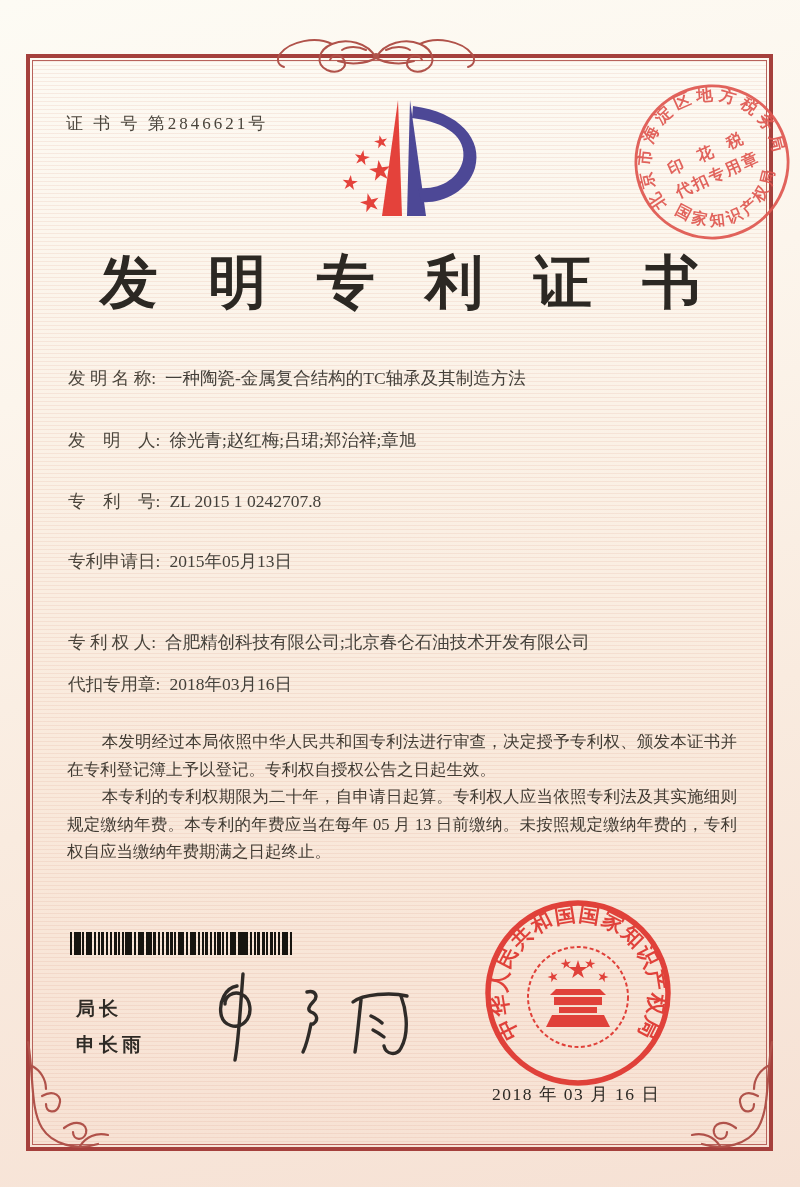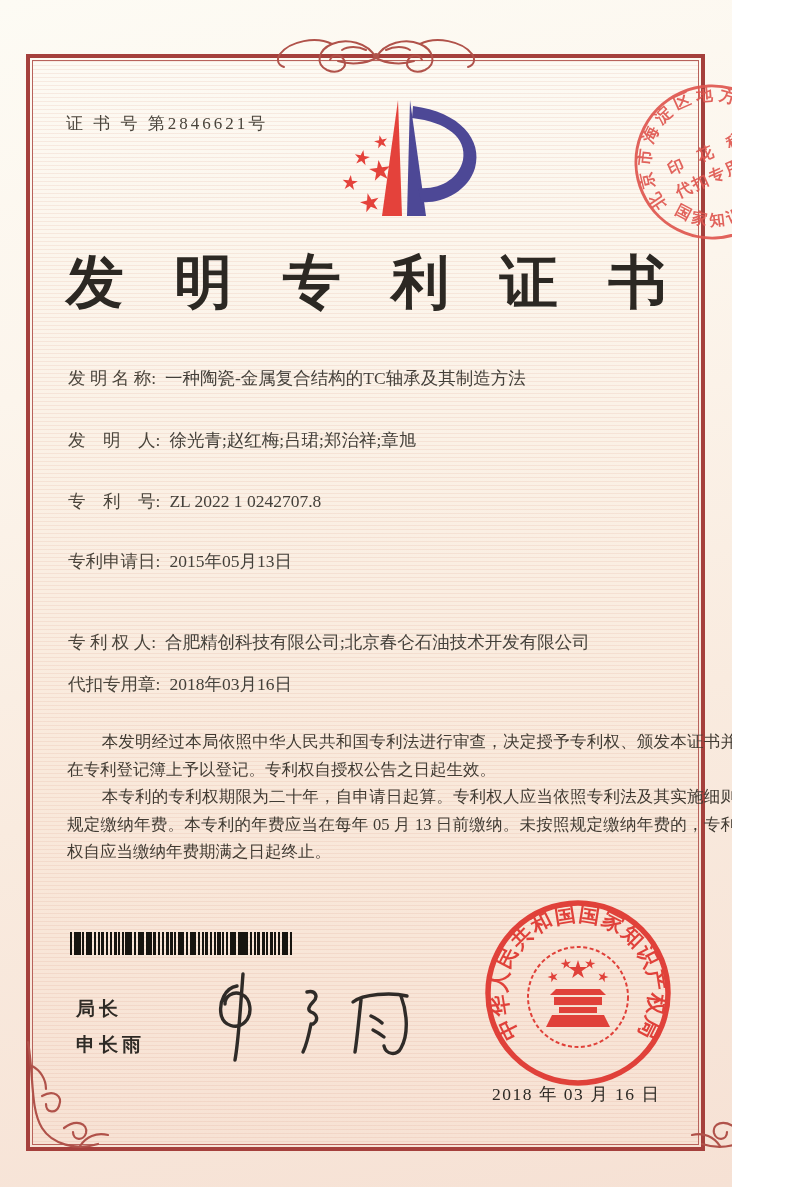--- a/index.html
+++ b/index.html
@@ -1,17 +1,17 @@
 <!DOCTYPE html>
 <html><head>
 <meta charset="utf-8">
 <style>
   html,body{margin:0;padding:0;}
   .page{
-    position:relative; width:732px; height:1187px; overflow:hidden;
+    position:relative; width:800px; height:1187px; overflow:hidden;
     background:linear-gradient(168deg,#fdfbf4 0%,#fcf5ec 30%,#f9ebdf 62%,#f6e1d4 100%);
     font-family:"Liberation Serif","DejaVu Serif",serif;
     color:#3a352e;
   }
   
   .frame{position:absolute; left:26px; top:54px; right:27px; bottom:36px;
     border:4px solid #a5403c; z-index:1;}
   .frame-inner{position:absolute; inset:2px; border:1px solid #b8625b;
     background:
       repeating-linear-gradient(180deg, rgba(214,138,117,0.14) 0 1px, rgba(0,0,0,0) 1px 4px),
@@ -137,21 +137,21 @@
 
   <div class="title">发 明 专 利 证 书</div>
 
   <div class="field-row" style="top:428px;">
     <span class="field-label">发　明　人:</span><span class="field-value">徐光青;赵红梅;吕珺;郑治祥;章旭</span>
   </div>
   <div class="field-row" style="top:366px;">
     <span class="field-label">发 明 名 称:</span><span class="field-value">一种陶瓷-金属复合结构的TC轴承及其制造方法</span>
   </div>
   <div class="field-row" style="top:489px;">
-    <span class="field-label">专　利　号:</span><span class="field-value">ZL 2022 1 0242707.8</span>
+    <span class="field-label">专　利　号:</span><span class="field-value">ZL 2015 1 0242707.8</span>
   </div>
   <div class="field-row" style="top:549px;">
     <span class="field-label">专利申请日:</span><span class="field-value">2015年05月13日</span>
   </div>
   <div class="field-row" style="top:630px;">
     <span class="field-label">专 利 权 人:</span><span class="field-value">合肥精创科技有限公司;北京春仑石油技术开发有限公司</span>
   </div>
   <div class="field-row" style="top:672px;">
     <span class="field-label">代扣专用章:</span><span class="field-value">2018年03月16日</span>
   </div>

